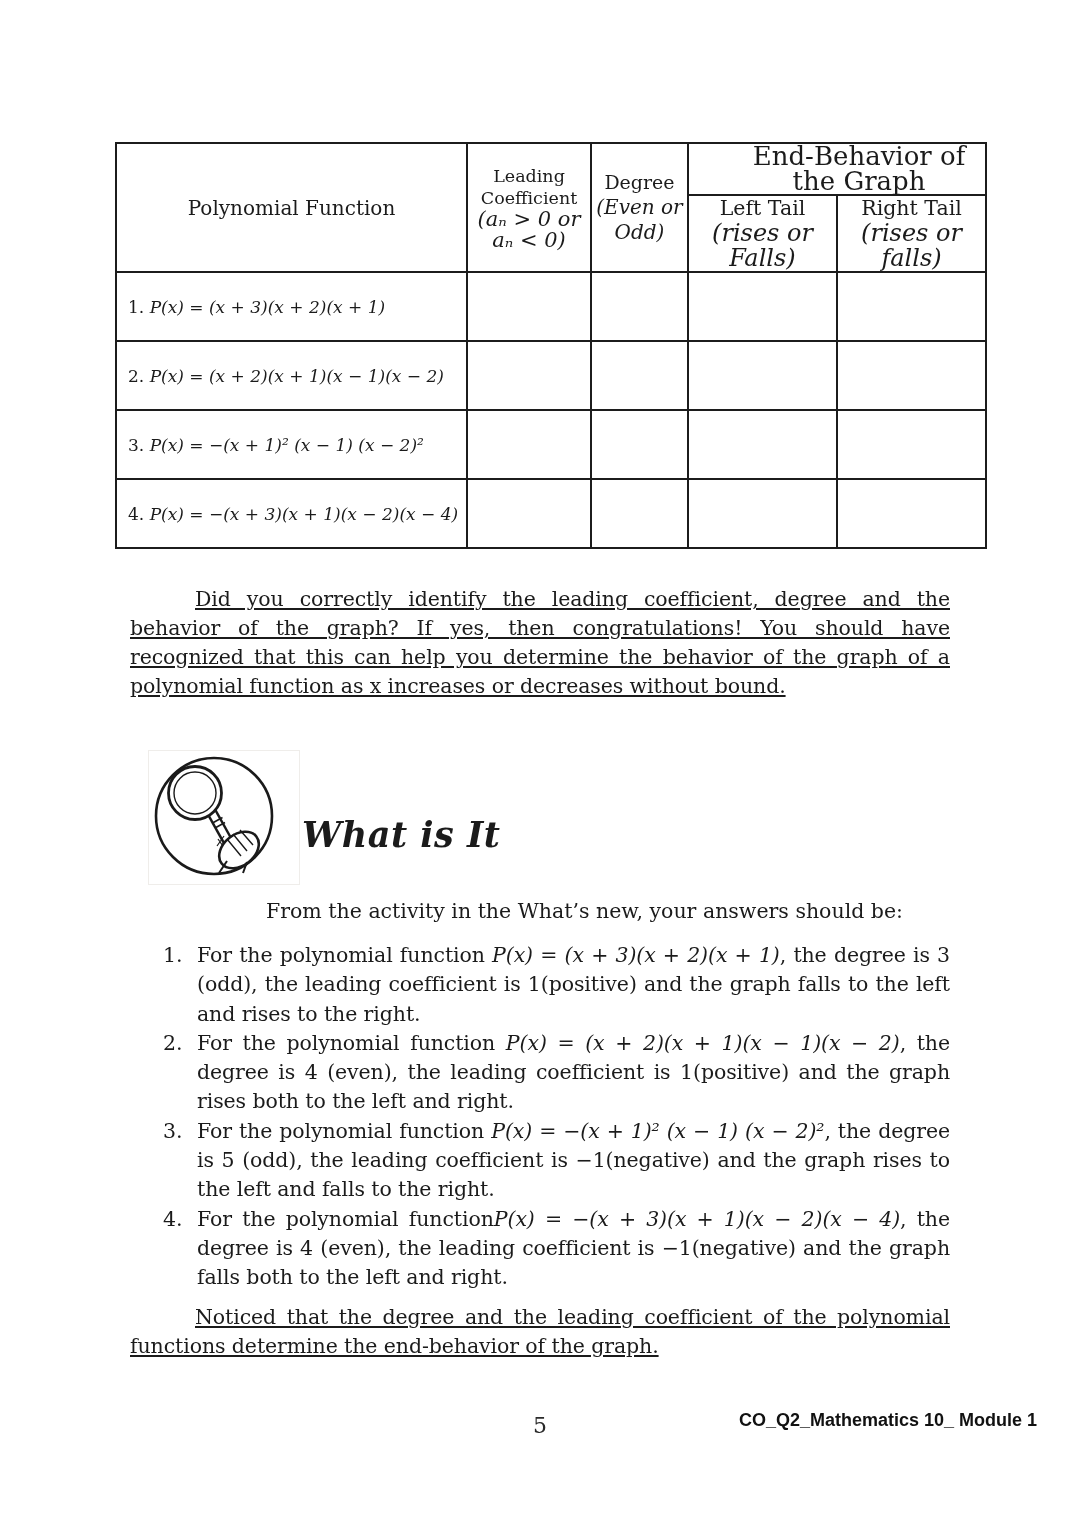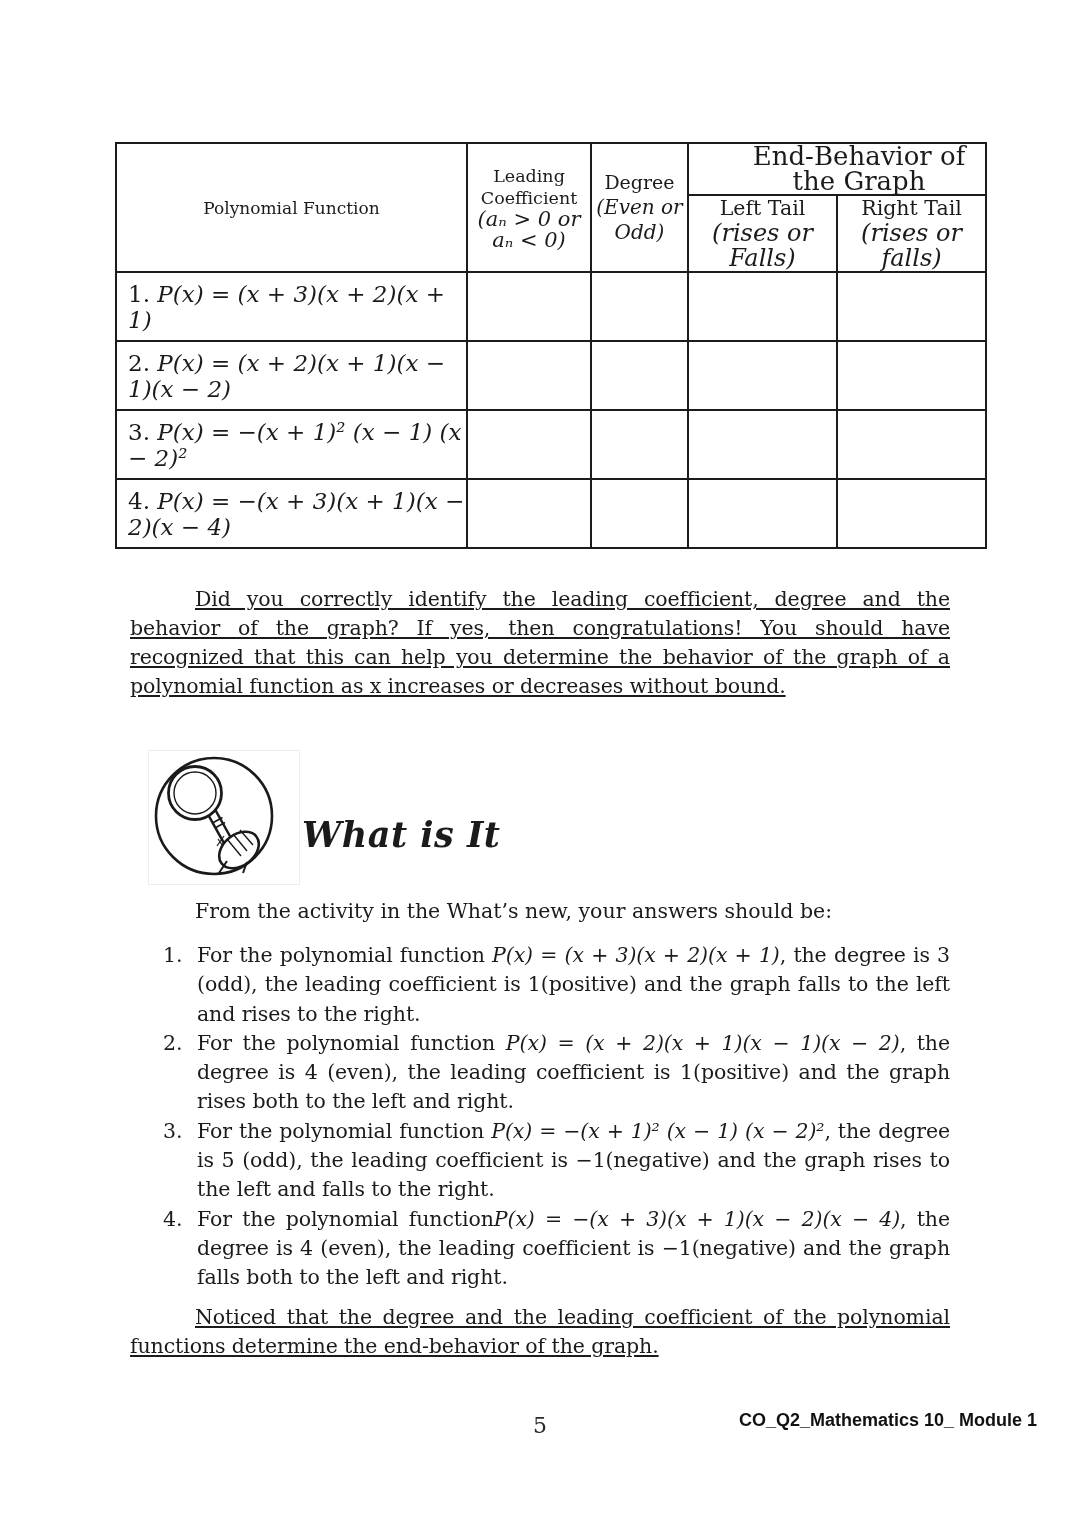--- a/index.html
+++ b/index.html
@@ -13,49 +13,49 @@
 
   
   #poly-table{left:115px;top:142px;}
   table{border-collapse:collapse;table-layout:fixed;width:870px;}
   th,td{border:2px solid #1c1c1c;padding:0;vertical-align:middle;font-weight:normal;}
   th{text-align:center;}
   .c-func{width:351px;}
   .c-lead{width:124px;}
   .c-deg{width:97px;}
   .c-tail{width:149px;}
-  .hdr-func{font-size:17px;}
+  .hdr-func{font-size:20px;}
   .hdr-lead-title{font-size:17.5px;line-height:22px;}
   .hdr-lead-sub{font-size:21px;line-height:21px;font-style:italic;}
   .hdr-deg-title{font-size:19px;line-height:25px;}
   .hdr-deg-sub{font-size:20px;line-height:25px;font-style:italic;}
   .hdr-endb{font-size:26px;line-height:25px;height:50px;padding-left:44px;}
   .hdr-tail{height:75px;font-size:20.5px;line-height:25px;}
   .hdr-tail .sub{font-style:italic;font-size:24px;}
   tr.data-row{height:69px;}
-  td.func-cell{padding-left:11px;font-size:23px;text-align:left;}
+  td.func-cell{padding-left:11px;font-size:17px;text-align:left;}
   td.func-cell .row-num{font-style:normal;}
 
   
   .para{
     left:130px;width:820px;text-align:justify;font-size:20.5px;
     line-height:29px;text-indent:65px;letter-spacing:-0.1px;text-decoration:underline;
   }
   #reflection-para{top:585px;}
   #closing-para{top:1303px;}
 
   
   #section-icon-box{left:148px;top:750px;width:150px;height:133px;border:1px solid #efedea;}
   #section-icon-box svg{display:block;margin:2px 0 0 2px;}
   #section-title{
     left:302px;top:799px;font-size:35px;font-weight:bold;font-style:italic;
     letter-spacing:0.5px;
     margin-top:15px;
   }
-  #section-intro{left:130px;top:897px;width:820px;font-size:20.5px;text-indent:65px;line-height:29px;}
+  #section-intro{left:142px;top:897px;width:820px;font-size:20.5px;text-indent:65px;line-height:29px;text-align:center;}
 
   
   #answers{left:163px;top:941px;width:787px;}
   .answer-item{display:flex;font-size:20.5px;line-height:29.3px;letter-spacing:-0.1px;}
   .answer-item .num{flex:0 0 34px;}
   .answer-item .body{flex:1;text-align:justify;}
 
   
   #footer-page-num{left:500px;top:1413px;width:80px;text-align:center;font-size:22px;color:#2a2a2a;}
   #footer-module{

